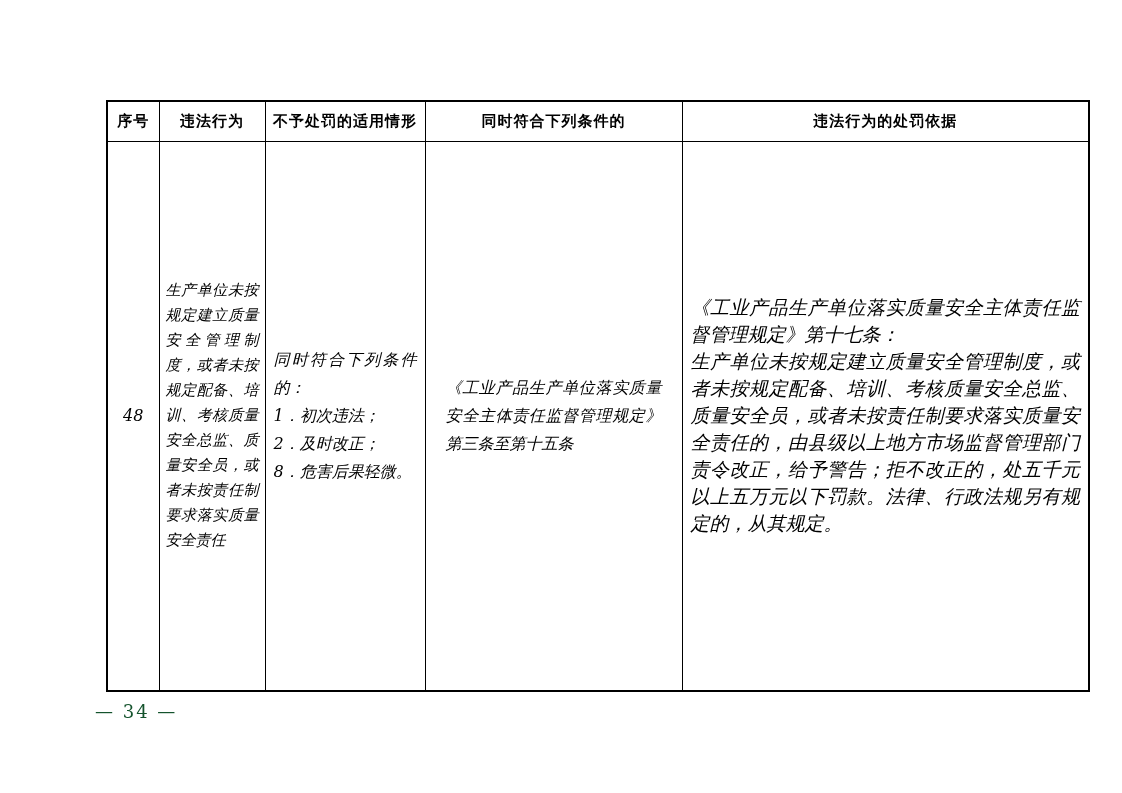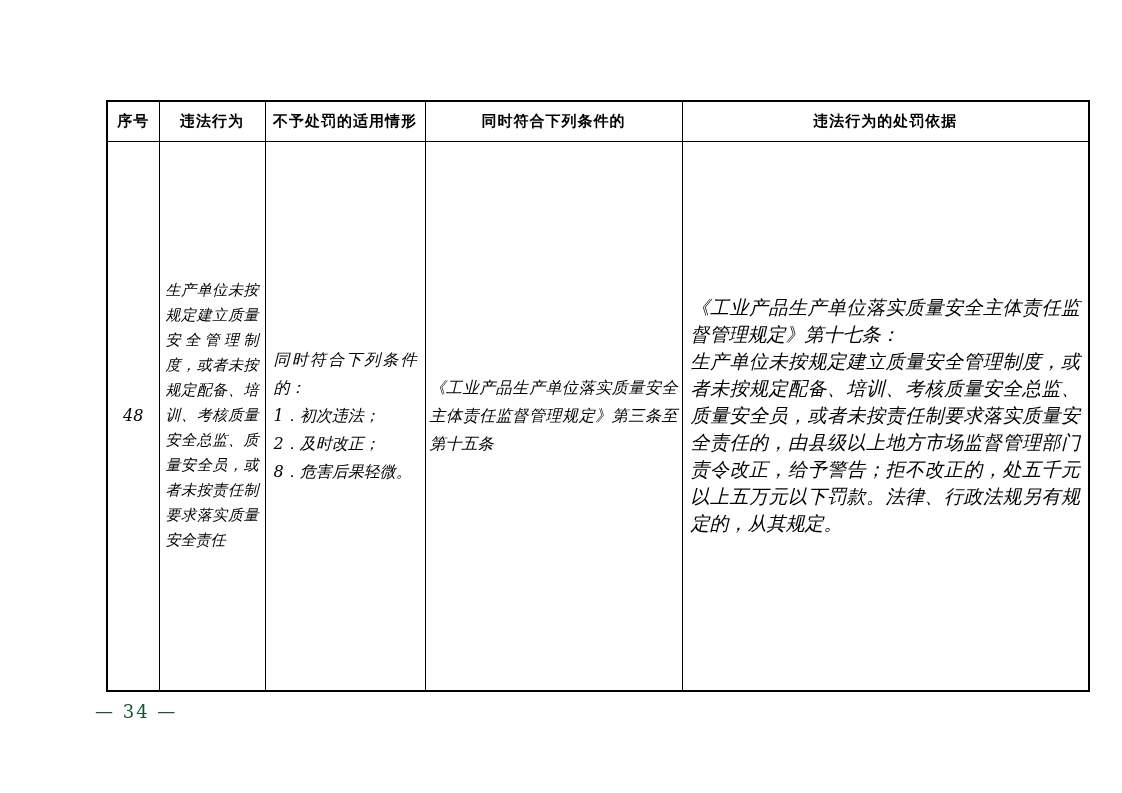--- a/index.html
+++ b/index.html
@@ -62,21 +62,21 @@
     padding: 16px 8px;
     font-size: 16px;
     line-height: 28px;
     text-align: left;
   }
   .col-cond .cond-intro {
     text-align: justify;
     text-justify: inter-ideograph;
   }
   .col-basis {
-    padding: 0 4px;
+    padding: 0 20px;
     font-size: 16px;
     line-height: 28px;
     text-align: justify;
     text-justify: inter-ideograph;
   }
   .col-penalty {
     padding: 0 8px;
     font-size: 19px;
     line-height: 27px;
     text-align: justify;

